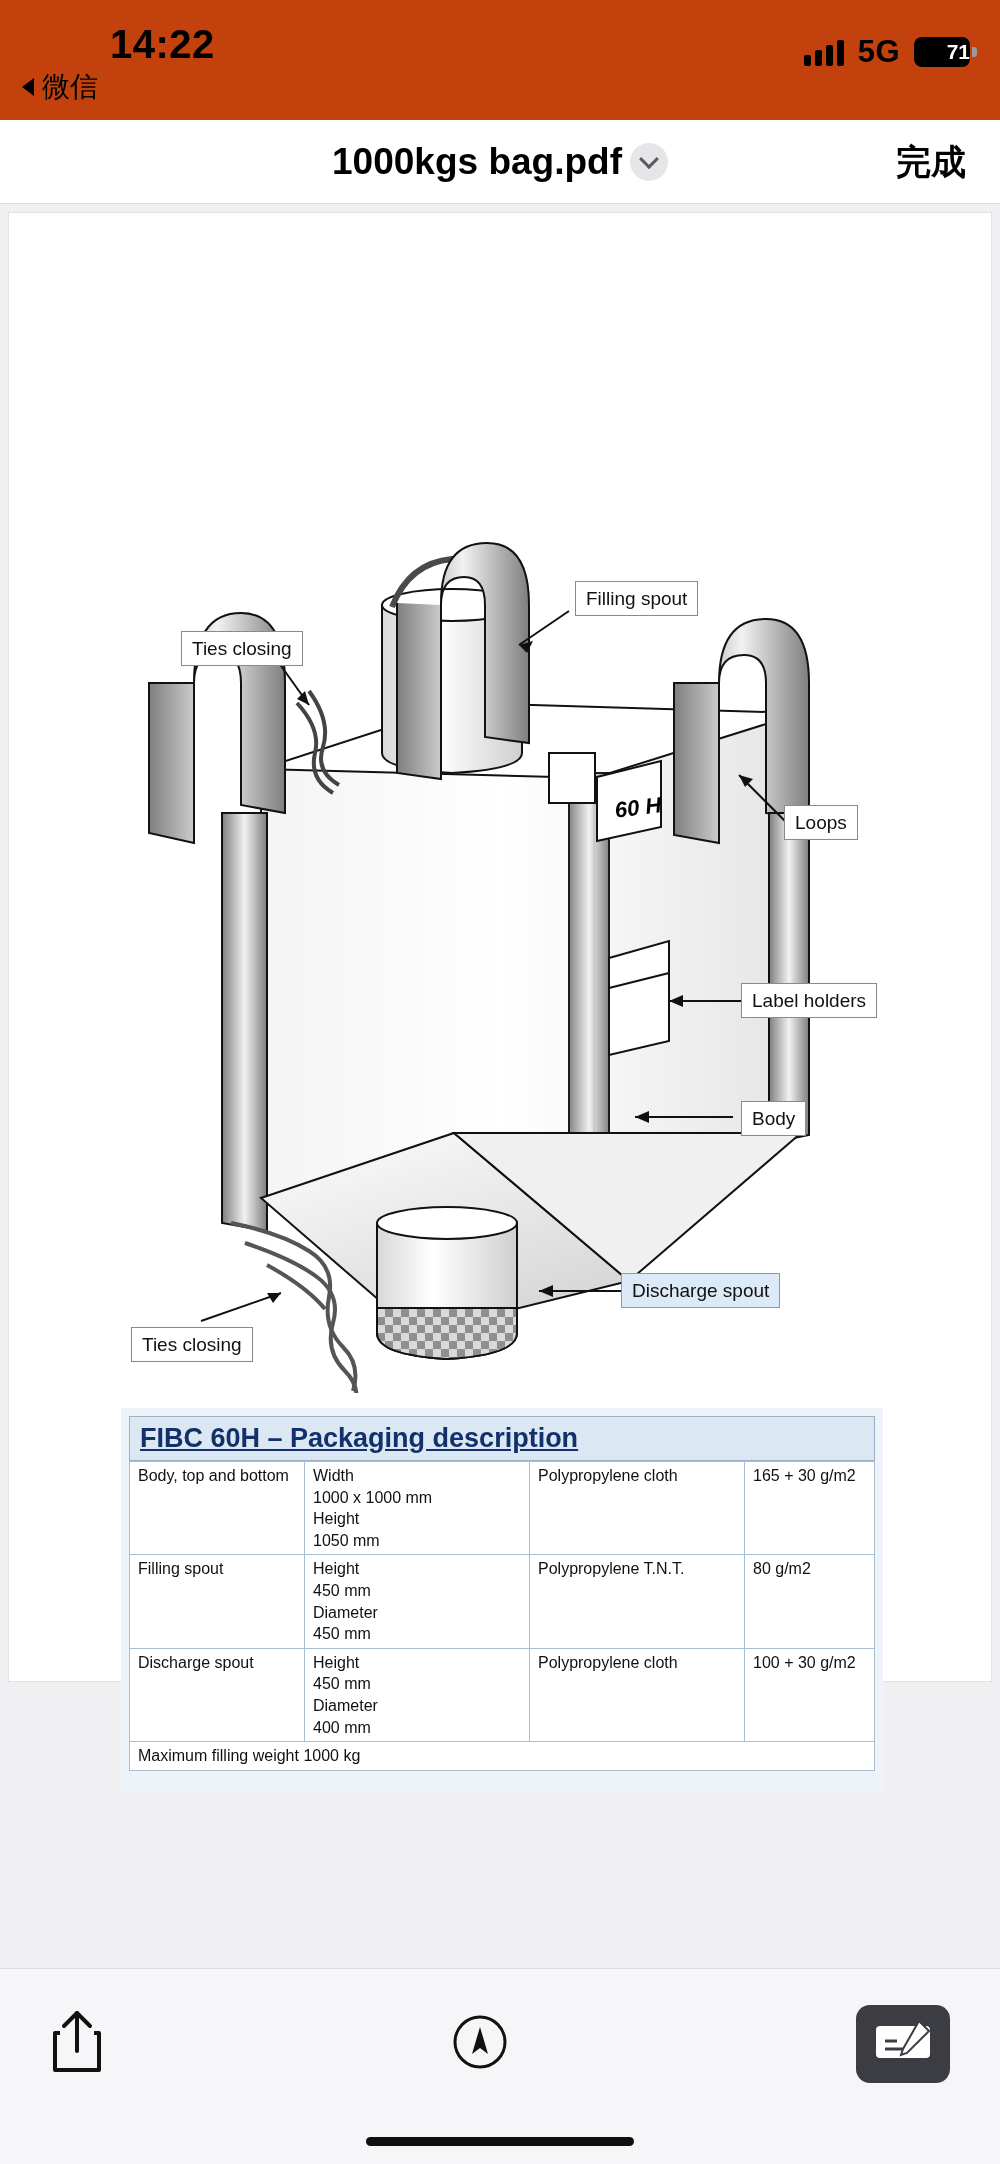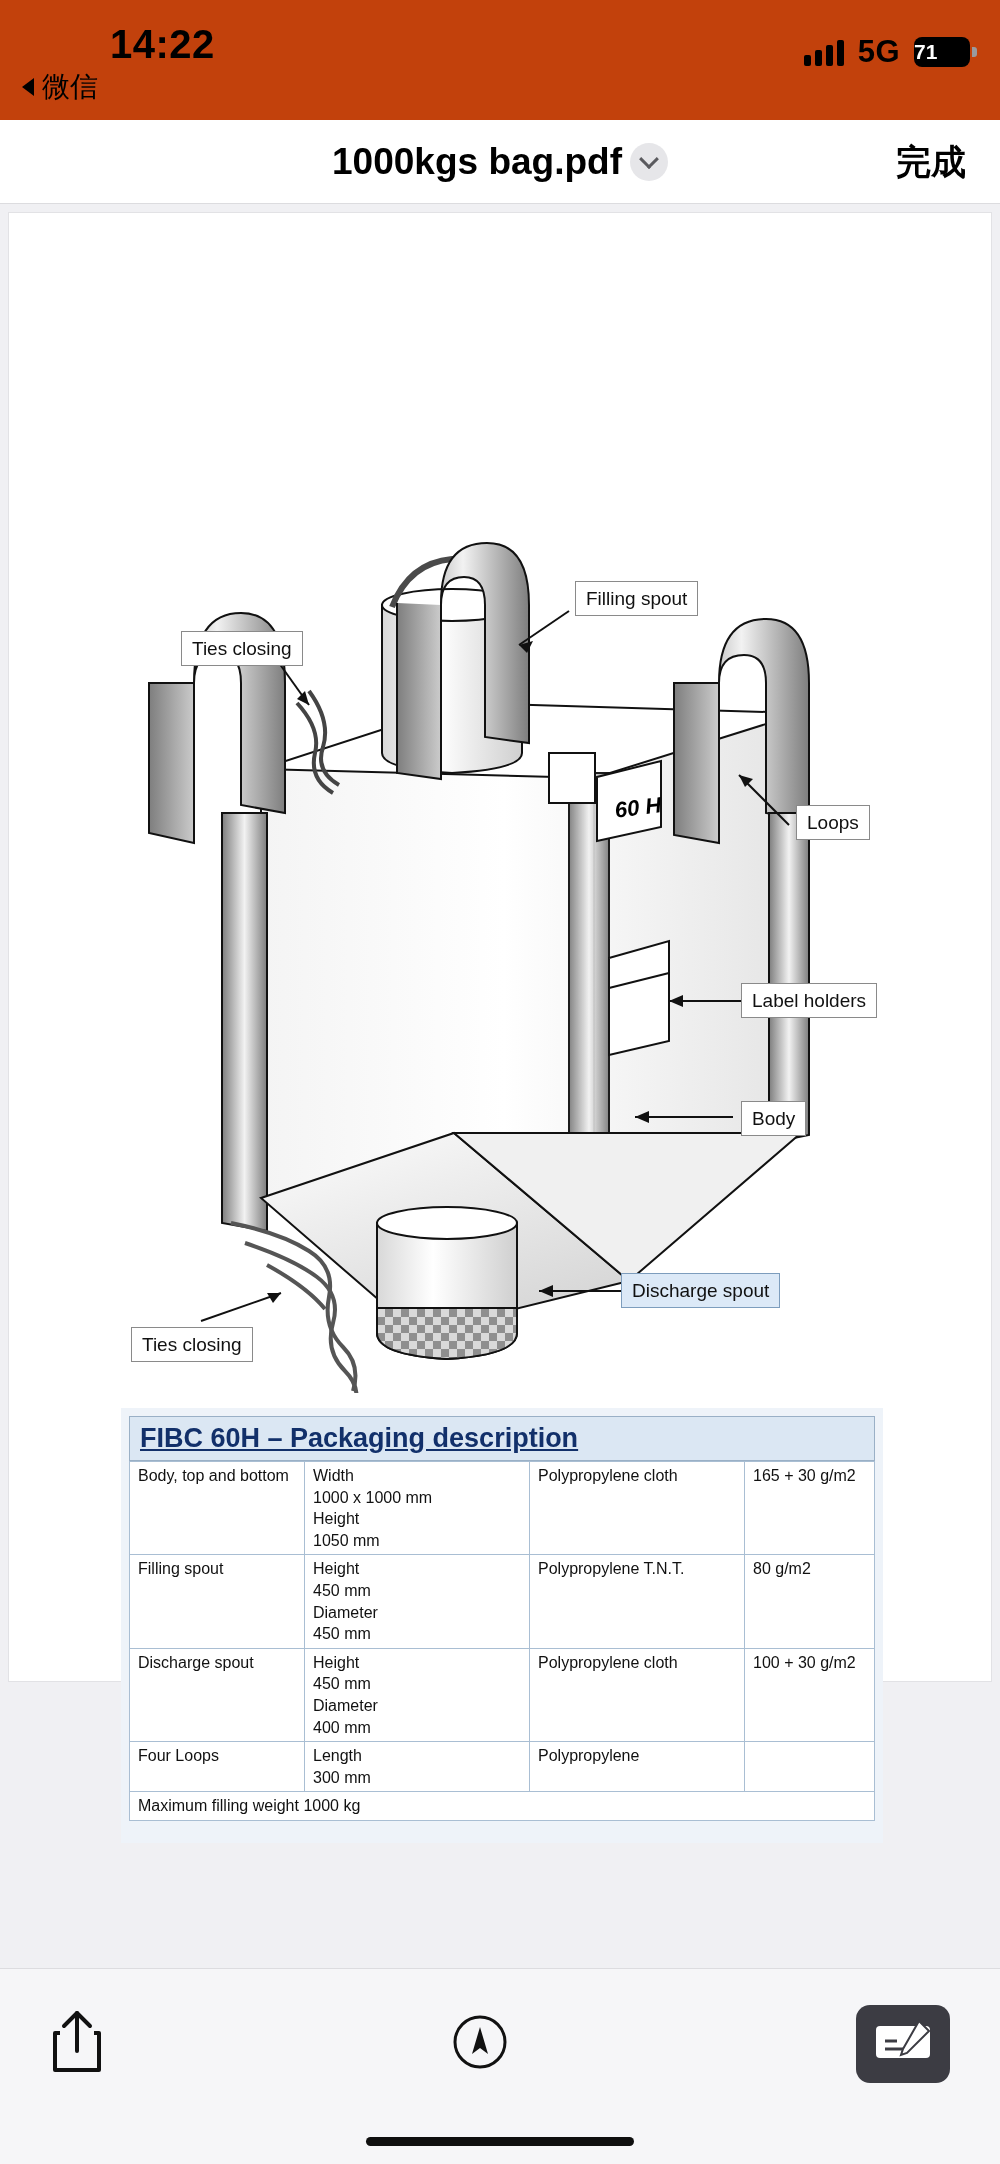--- a/index.html
+++ b/index.html
@@ -35,21 +35,21 @@
   .signal i { display: block; width: 7px; background: #000; border-radius: 2px; }
   .signal i:nth-child(1) { height: 11px; }
   .signal i:nth-child(2) { height: 16px; }
   .signal i:nth-child(3) { height: 21px; }
   .signal i:nth-child(4) { height: 26px; }
   .net { font-size: 31px; font-weight: 600; color: #000; letter-spacing: 0.5px; }
   .battery {
     position: relative;
     width: 56px; height: 30px;
     background: #000; border-radius: 8px;
-    display: flex; align-items: center; justify-content: flex-start;
+    display: flex; align-items: center; justify-content: flex-end;
   }
   .battery span { color: #fff; font-size: 21px; font-weight: 700; }
   .battery::after {
     content: ""; position: absolute; right: -7px; top: 10px;
     width: 5px; height: 10px; background: #9a9a9e; border-radius: 0 3px 3px 0;
   }
   .back-link {
     position: absolute; left: 22px; top: 68px;
     display: flex; align-items: center; gap: 8px;
     font-size: 28px; color: #000;
@@ -298,21 +298,21 @@
           <polygon points="626,904 640,898 640,910" fill="#111"></polygon>
           <line x1="620" y1="1078" x2="530" y2="1078" stroke="#111" stroke-width="2"></line>
           <polygon points="530,1078 544,1072 544,1084" fill="#111"></polygon>
           <line x1="192" y1="1108" x2="272" y2="1080" stroke="#111" stroke-width="2"></line>
           <polygon points="272,1080 258,1080 264,1090" fill="#111"></polygon>
         </svg>
       </div>
 
       <div class="callout" style="left:566px; top:368px;">Filling spout</div>
       <div class="callout" style="left:172px; top:418px;">Ties closing</div>
-      <div class="callout" style="left:775px; top:592px;margin-left:12px;">Loops</div>
+      <div class="callout" style="left:775px; top:592px;">Loops</div>
       <div class="callout" style="left:732px; top:770px;">Label holders</div>
       <div class="callout" style="left:732px; top:888px;">Body</div>
       <div class="callout blue" style="left:612px; top:1060px;">Discharge spout</div>
       <div class="callout" style="left:122px; top:1114px;">Ties closing</div>
       <div style="position:absolute; left:598px; top:566px; width:62px; height:58px; display:flex; align-items:center; justify-content:center; font-size:22px; font-weight:700; font-style:italic; transform:rotate(-7deg);">60 H</div>
 
       <div class="spec">
         <div class="spec-title">FIBC 60H – Packaging  description</div>
         <table class="spec-table">
           <tbody>
@@ -353,31 +353,20 @@
                     <span class="k">Height</span>
                     <span class="v">450 mm</span>
                   </div>
                 <div class="dimrow">
                     <span class="k">Diameter</span>
                     <span class="v">400 mm</span>
                   </div>
               </td>
               <td class="c3">Polypropylene cloth</td>
               <td class="c4">100 + 30 g/m2</td>
-            </tr>
-            <tr>
-              <td class="c1">Four Loops</td>
-              <td class="c2">
-                <div class="dimrow">
-                    <span class="k">Length</span>
-                    <span class="v">300 mm</span>
-                  </div>
-              </td>
-              <td class="c3">Polypropylene</td>
-              <td class="c4"></td>
             </tr>
             <tr class="full-row">
               <td colspan="4">Maximum filling weight 1000 kg</td>
             </tr>
           </tbody>
         </table>
       </div>
 
     </div>
   </div>

